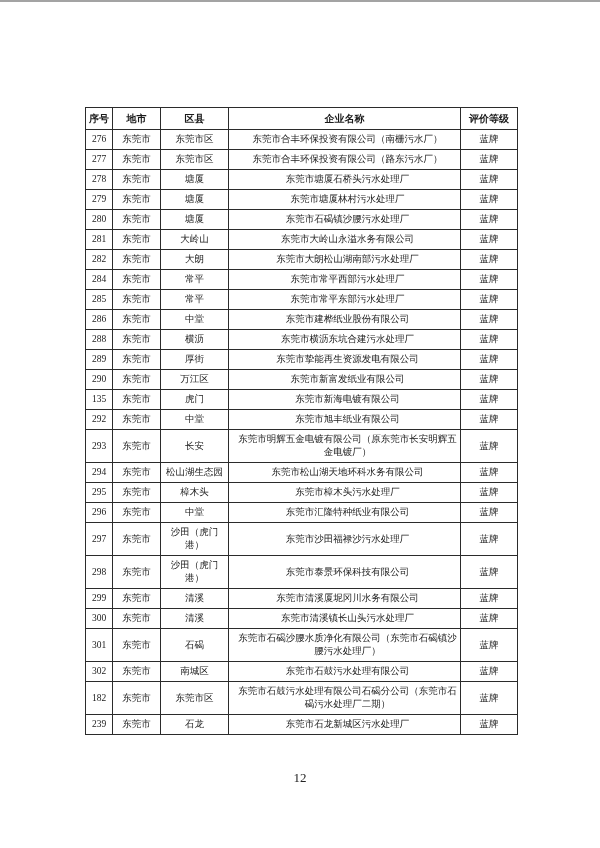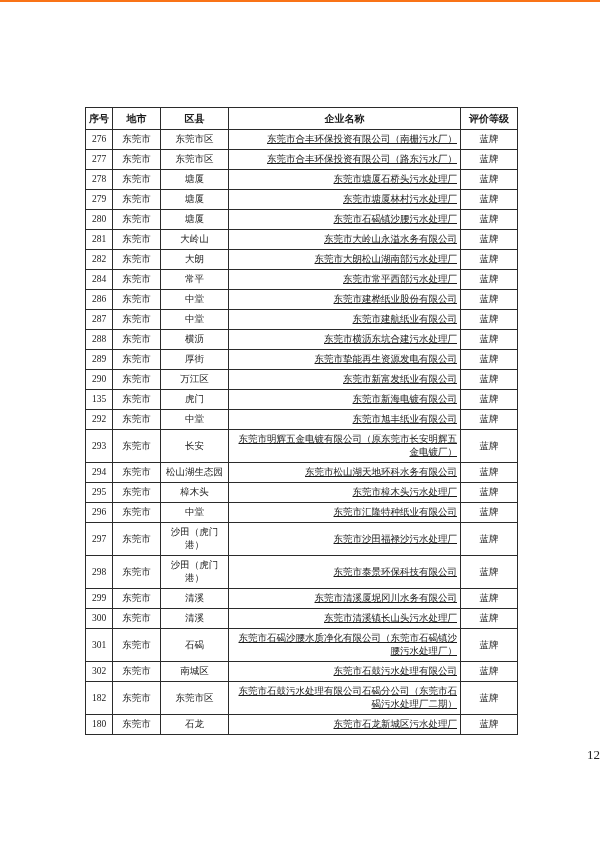--- a/index.html
+++ b/index.html
@@ -4,21 +4,21 @@
 <style>
   html,body{margin:0;padding:0;background:#ffffff;}
   .page{
     position:relative;
     width:600px;height:848px;
     background:#ffffff;
     font-family:"Liberation Serif","DejaVu Serif",serif;
     color:#1a1a1a;
     overflow:hidden;
     box-sizing:border-box;
-    border-top:2px solid #f97316;
+    border-top:2px solid #a3a3a3;
   }
   .doc-table{
     position:absolute;
     left:85px;top:105px;
     width:432px;
     border-collapse:collapse;
     table-layout:fixed;
   }
   .doc-table td,.doc-table th{
     border:1px solid #2b2b2b;
@@ -29,30 +29,29 @@
     vertical-align:middle;
     word-break:break-all;
     font-weight:normal;
   }
   .doc-table thead th{
     font-weight:bold;
     font-size:10px;
     padding:4px 1px;
   }
   .doc-table td.col-company{
-    text-align:right;
+    text-align:center;
     padding-left:9px;
     padding-right:3px;
-    text-decoration:underline;
   }
   .page-number{
     position:absolute;
-    left:0;top:745px;
+    left:0;top:768px;
     width:100%;
-    text-align:right;
+    text-align:center;
     font-size:13px;
     color:#222;
   }
 </style>
 </head>
 <body>
 
 <div class="page">
 
   <table class="doc-table">
@@ -131,36 +130,36 @@
 
 
     <tr>
       <td>284</td>
       <td>东莞市</td>
       <td>常平</td>
       <td class="col-company">东莞市常平西部污水处理厂</td>
       <td>蓝牌</td>
     </tr>
 
+    <tr>
+      <td>285</td>
+      <td>东莞市</td>
+      <td>常平</td>
+      <td class="col-company">东莞市常平东部污水处理厂</td>
+      <td>蓝牌</td>
+    </tr>
 
     <tr>
       <td>286</td>
       <td>东莞市</td>
       <td>中堂</td>
       <td class="col-company">东莞市建桦纸业股份有限公司</td>
       <td>蓝牌</td>
     </tr>
 
-    <tr>
-      <td>287</td>
-      <td>东莞市</td>
-      <td>中堂</td>
-      <td class="col-company">东莞市建航纸业有限公司</td>
-      <td>蓝牌</td>
-    </tr>
 
     <tr>
       <td>288</td>
       <td>东莞市</td>
       <td>横沥</td>
       <td class="col-company">东莞市横沥东坑合建污水处理厂</td>
       <td>蓝牌</td>
     </tr>
 
     <tr>
@@ -277,21 +276,21 @@
 
     <tr>
       <td>182</td>
       <td>东莞市</td>
       <td>东莞市区</td>
       <td class="col-company">东莞市石鼓污水处理有限公司石碣分公司（东莞市石碣污水处理厂二期）</td>
       <td>蓝牌</td>
     </tr>
 
     <tr>
-      <td>180</td>
+      <td>239</td>
       <td>东莞市</td>
       <td>石龙</td>
       <td class="col-company">东莞市石龙新城区污水处理厂</td>
       <td>蓝牌</td>
     </tr>
   </tbody>
   </table>
 
   <div class="page-number">12</div>
 

